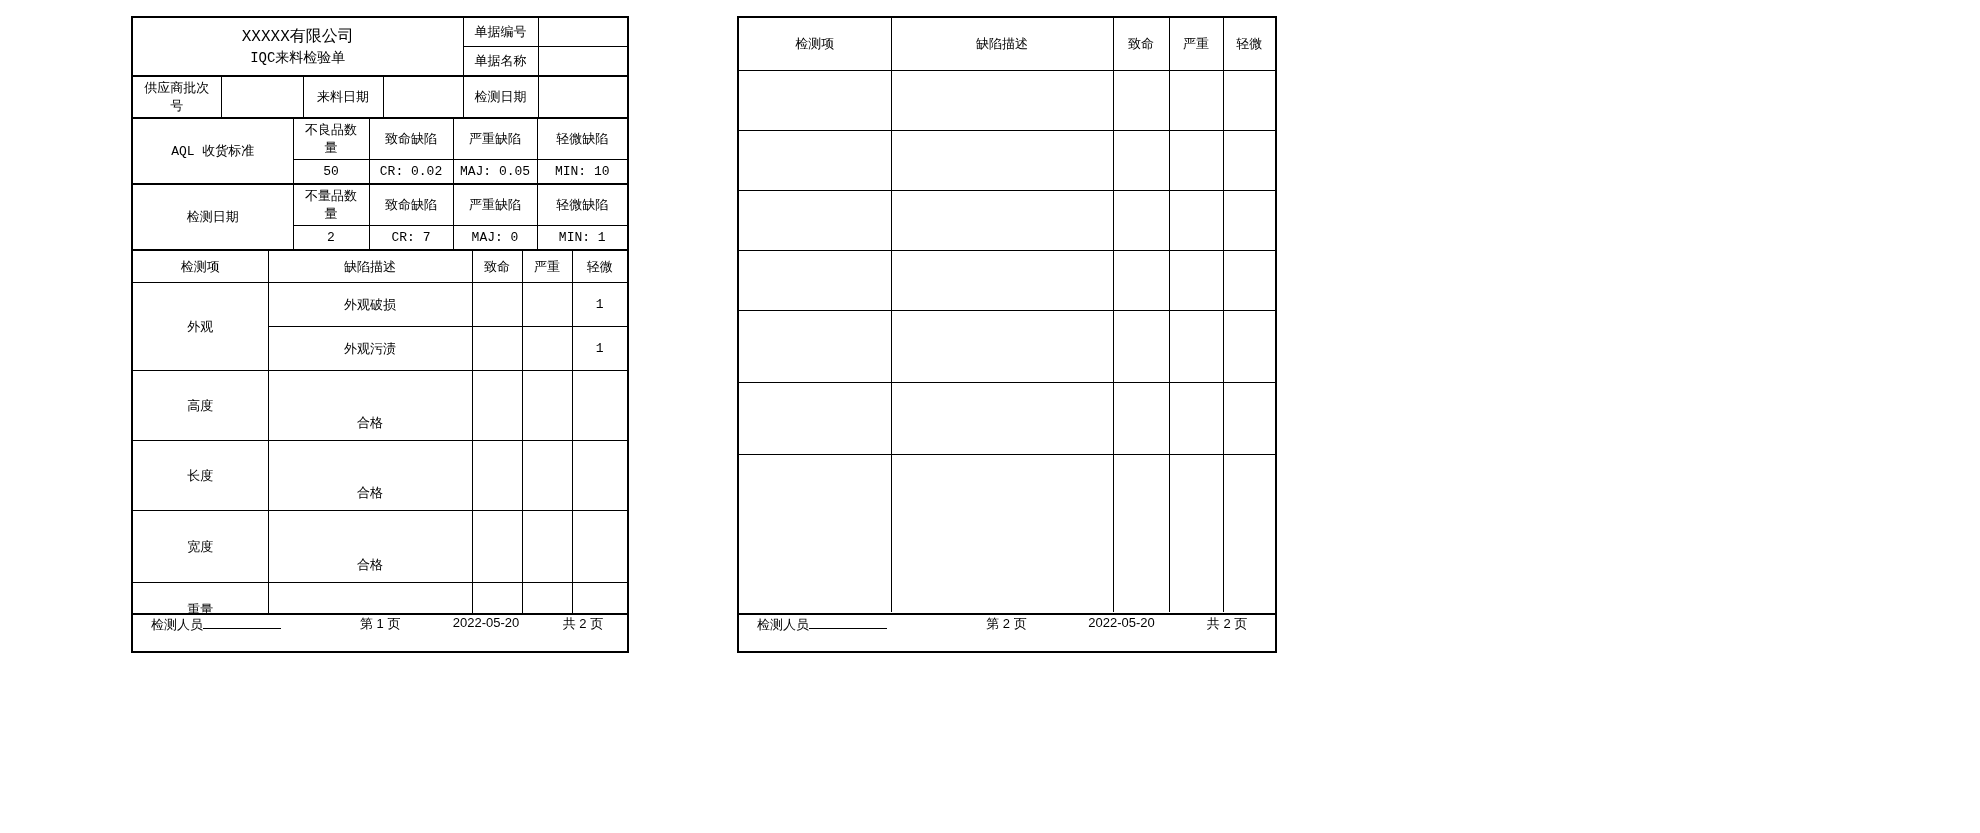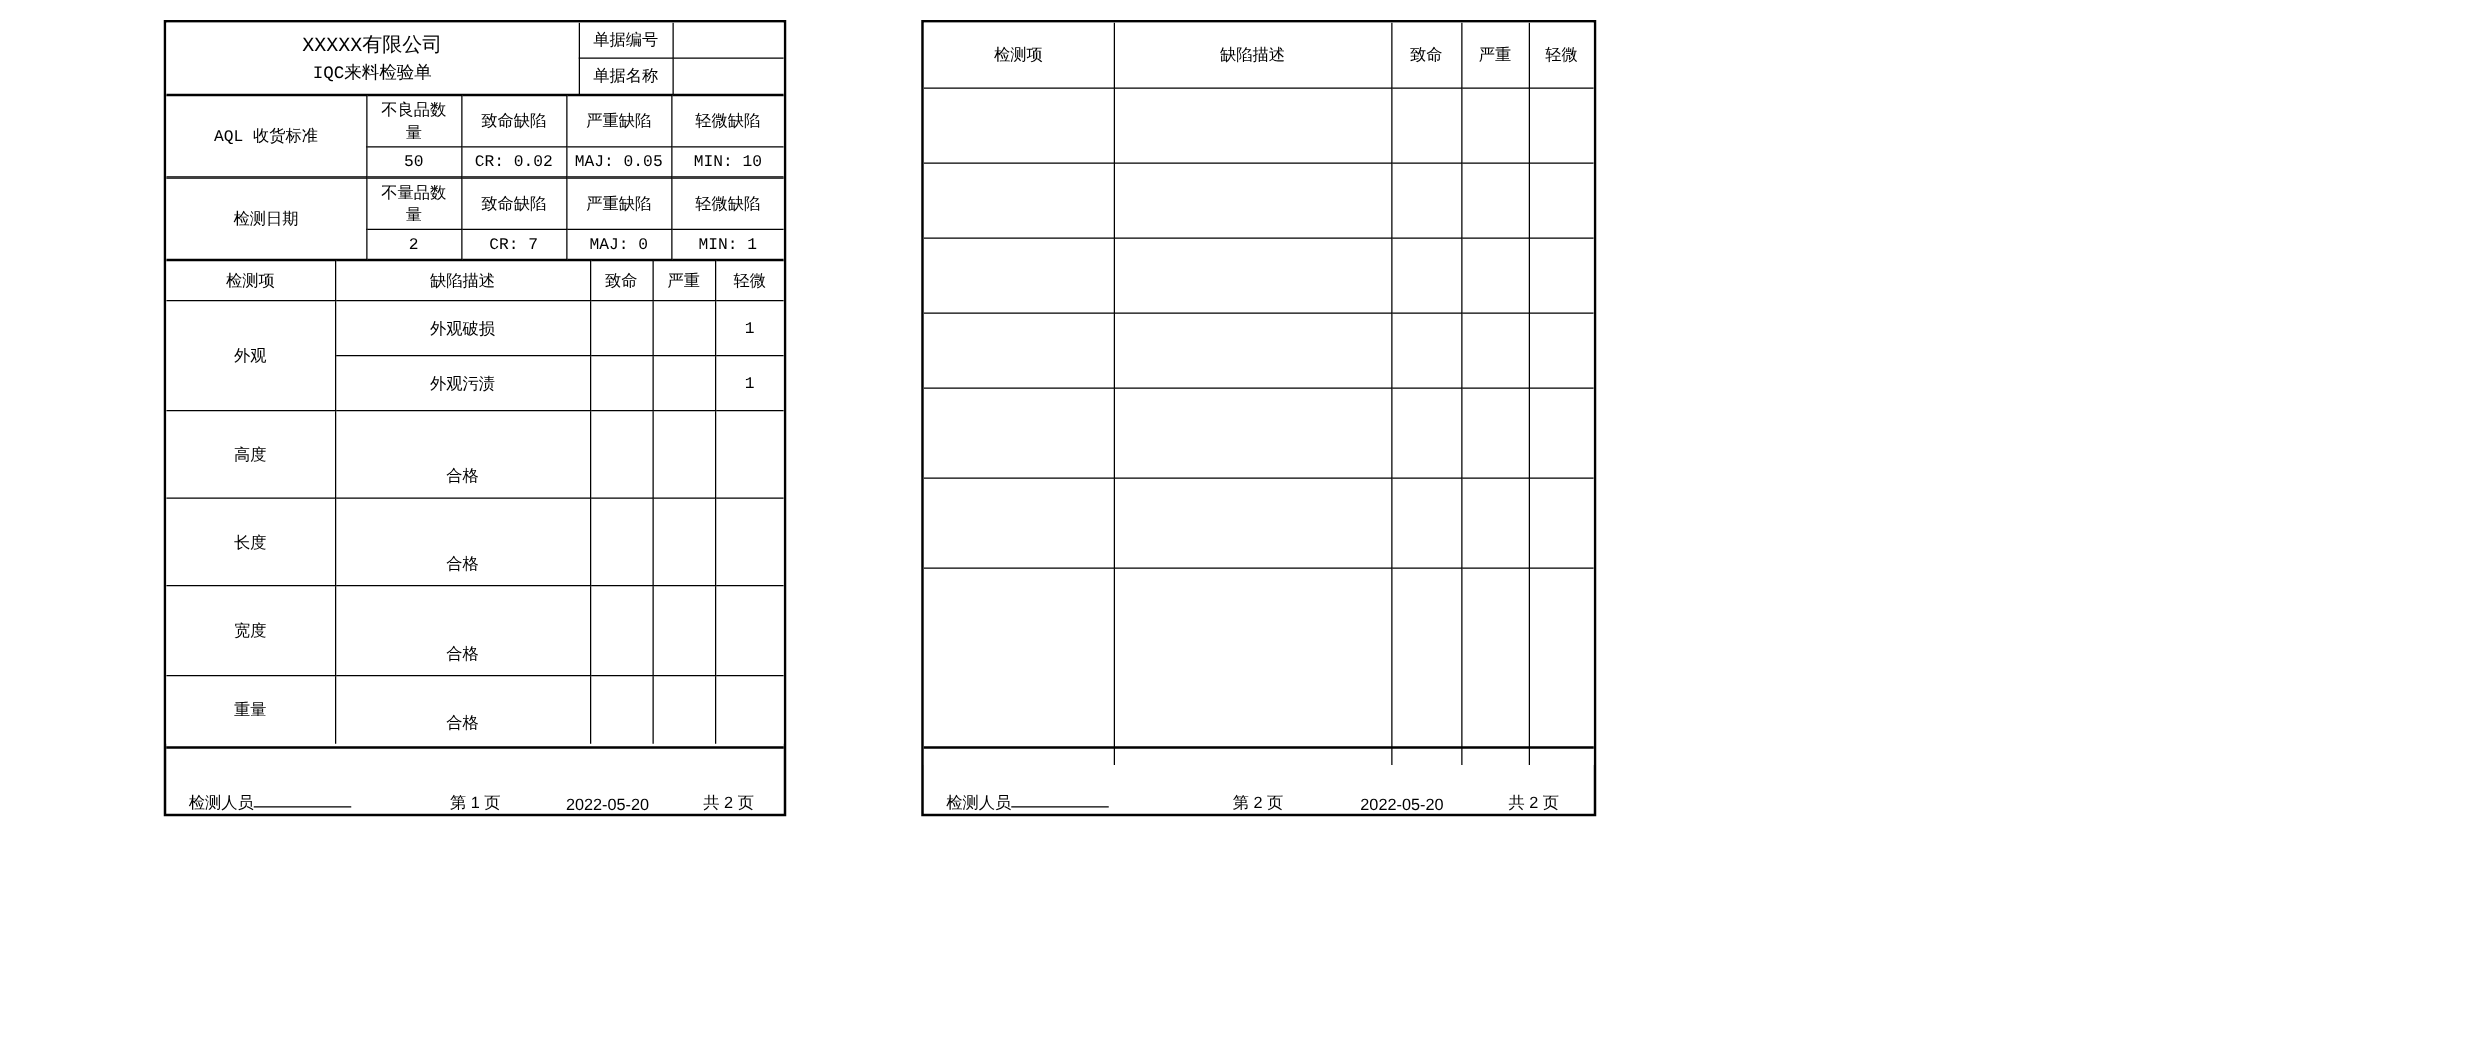--- a/index.html
+++ b/index.html
@@ -72,25 +72,25 @@
     text-align: center;
     padding-bottom: 6px;
   }
 
   
   .footer {
     position: absolute;
     left: 0;
     right: 0;
     bottom: 0;
-    height: 54px;
+    height: 38px;
     border-top: 2px solid #000;
     box-sizing: border-box;
     display: flex;
-    align-items: flex-end;
+    align-items: flex-start;
     font-size: 13px;
   }
   .footer .f-insp {
     padding-left: 18px;
     width: 200px;
     white-space: nowrap;
   }
   .footer .f-underline {
     display: inline-block;
     width: 78px;
@@ -157,20 +157,28 @@
       <table class="grid">
         <colgroup>
           <col style="width:88px">
           <col style="width:82px">
           <col style="width:80px">
           <col style="width:80px">
           <col style="width:75px">
           <col style="width:89px">
         </colgroup>
         <tbody>
+        <tr style="height:30px">
+          <td class="noleft center">供应商批次号</td>
+          <td></td>
+          <td class="center">来料日期</td>
+          <td></td>
+          <td class="center">检测日期</td>
+          <td class="noright"></td>
+        </tr>
       </tbody>
         </table>
 
       <table class="grid">
         <colgroup>
           <col style="width:160px">
           <col style="width:76px">
           <col style="width:84px">
           <col style="width:84px">
           <col style="width:90px">

